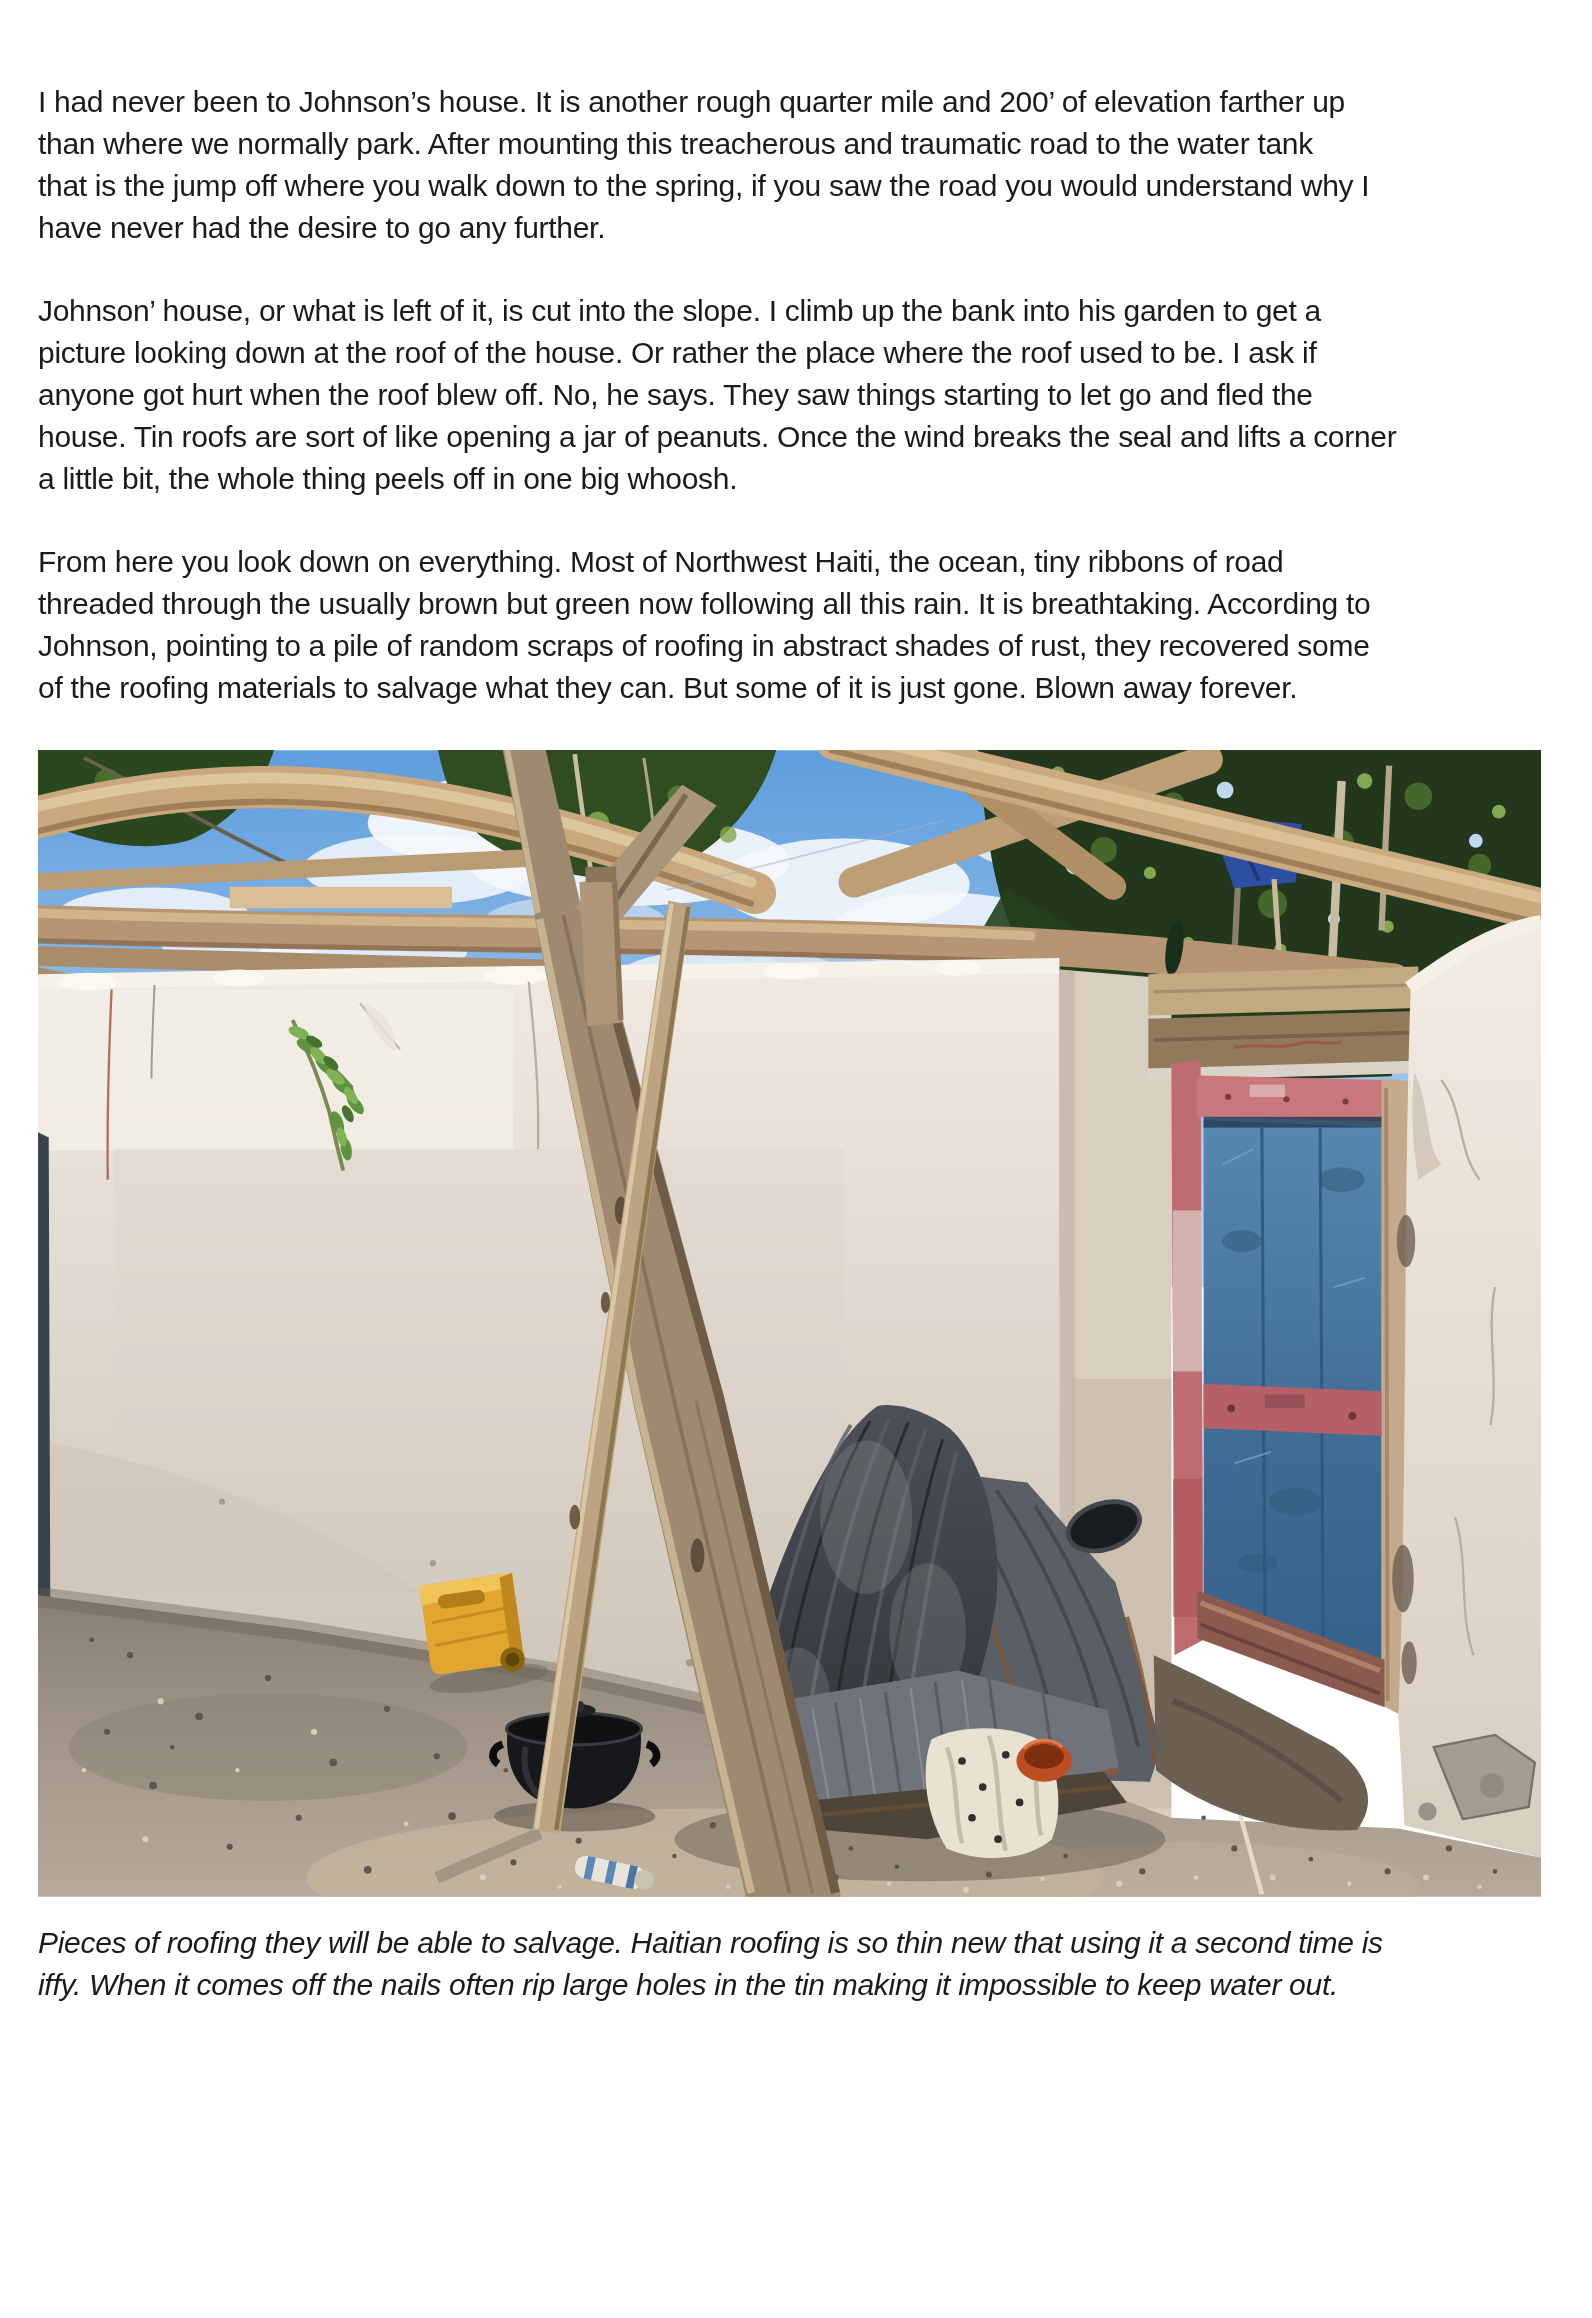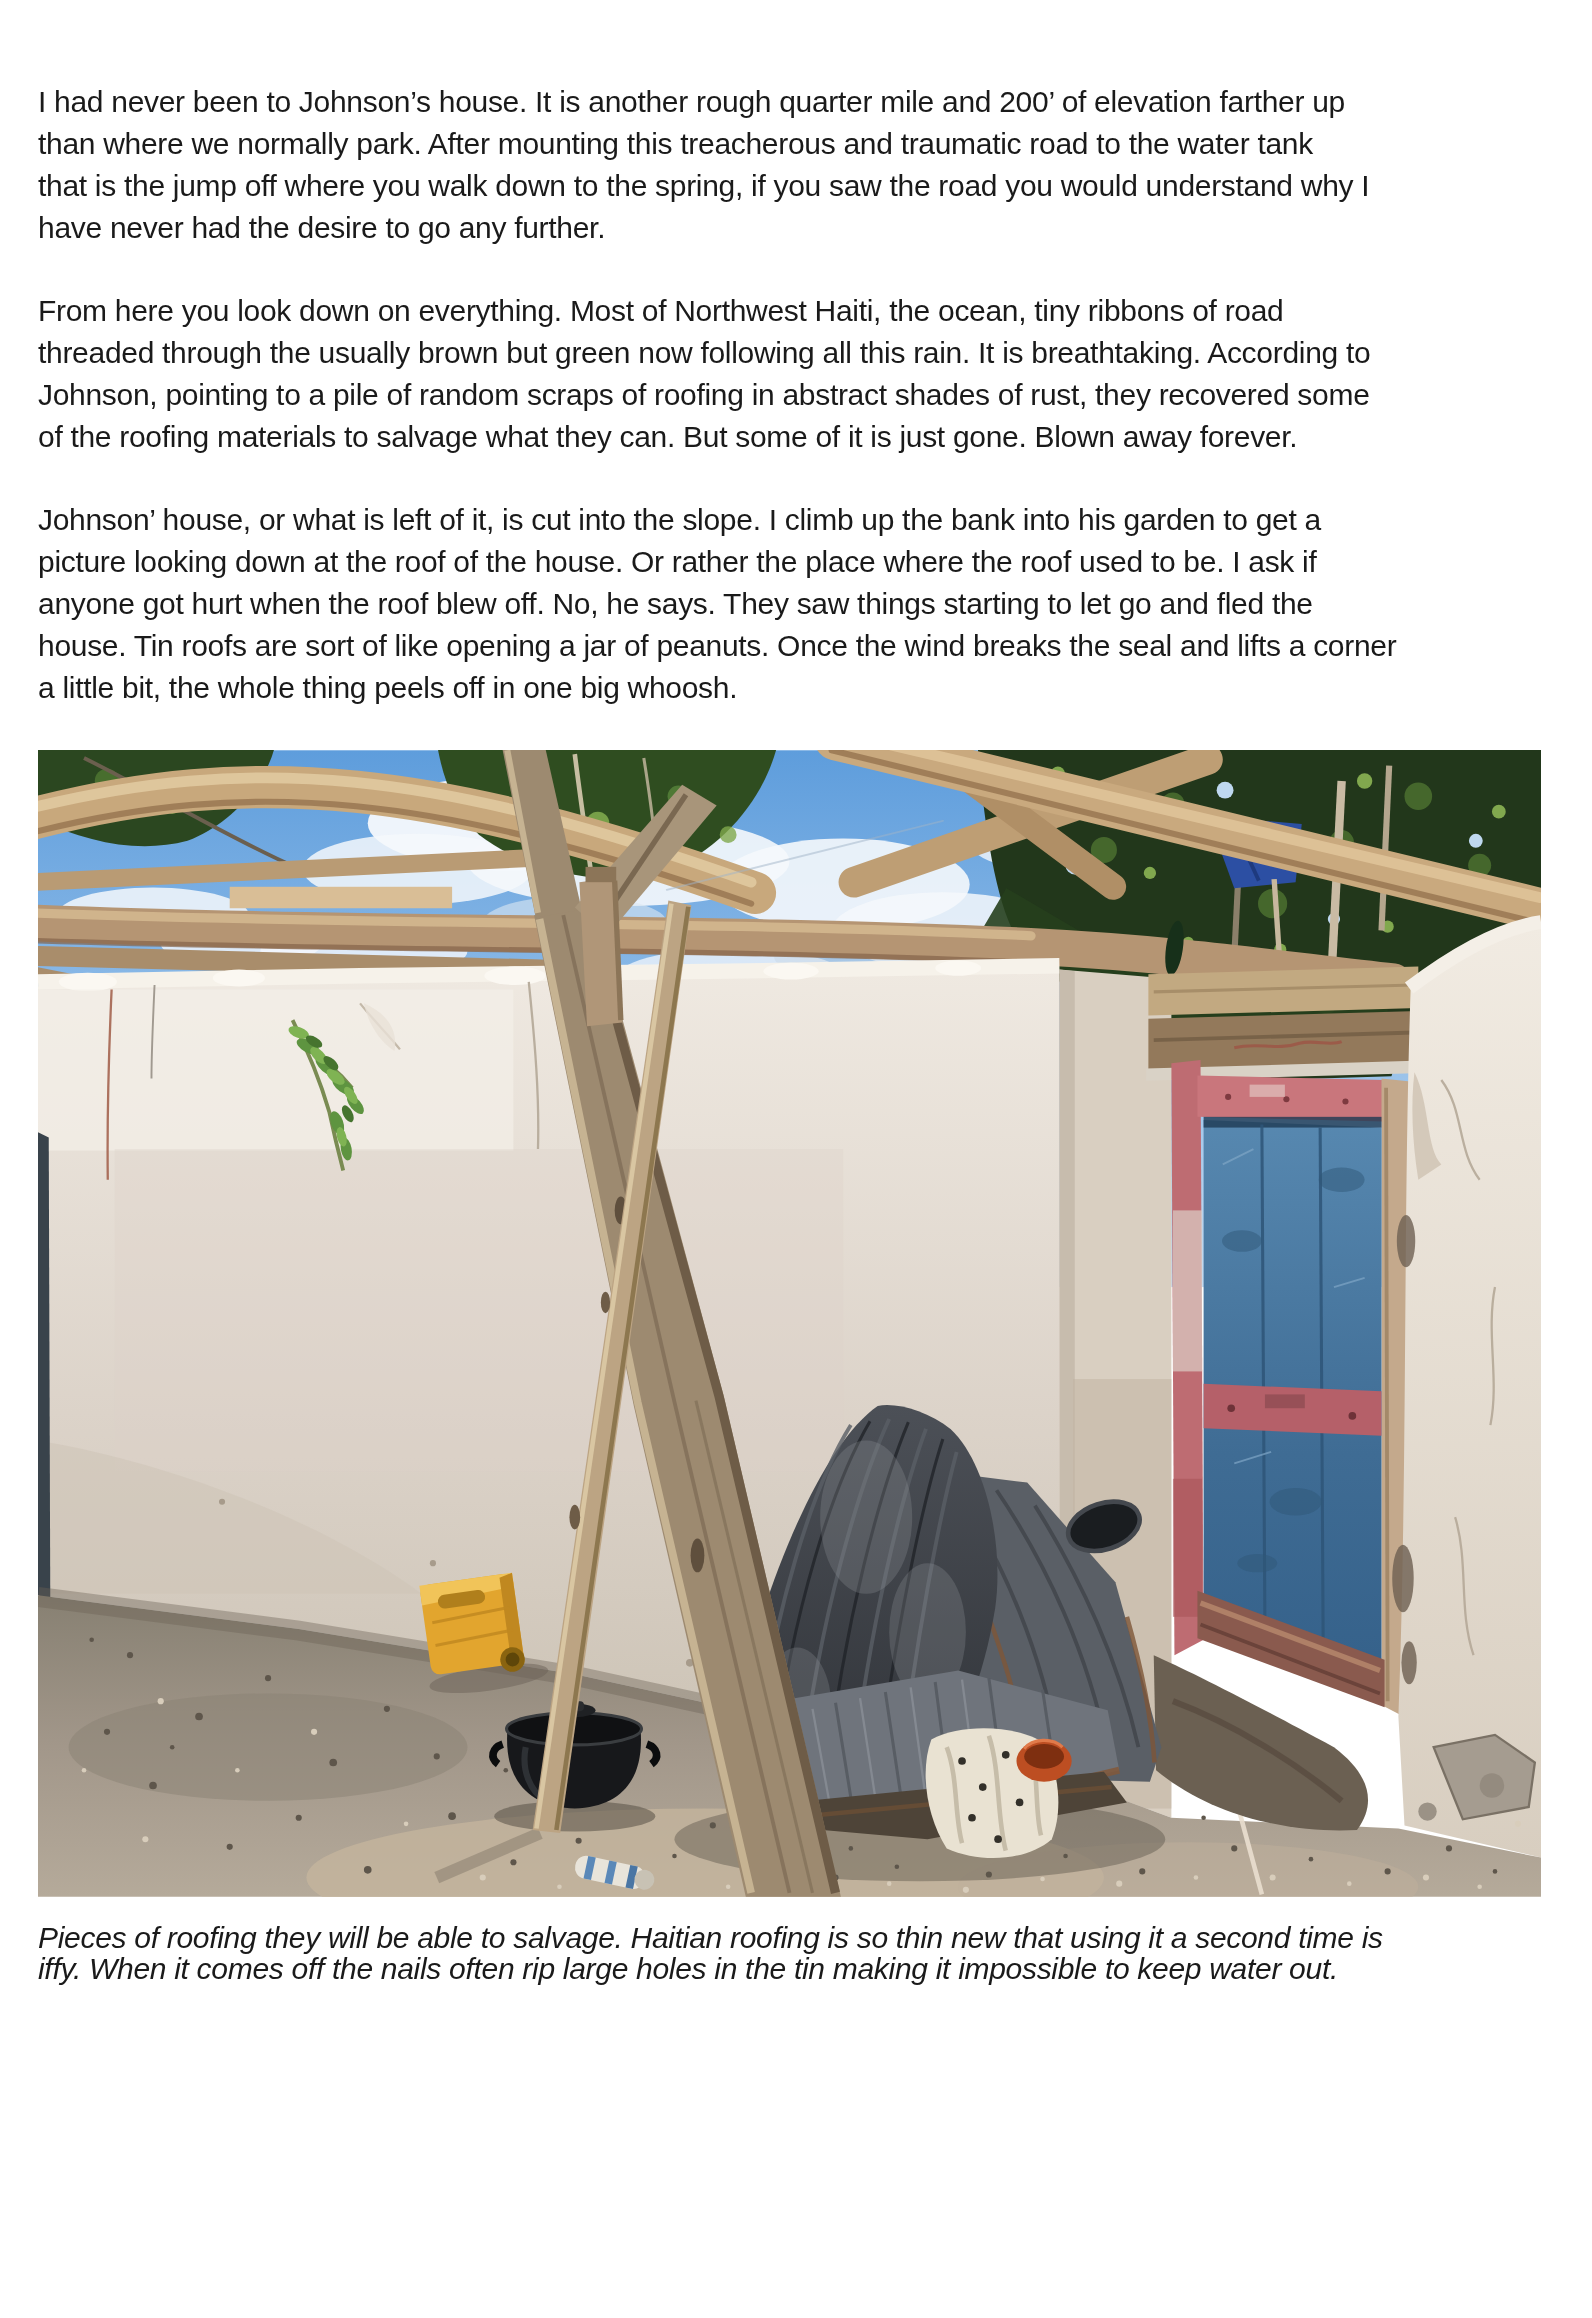--- a/index.html
+++ b/index.html
@@ -20,49 +20,49 @@
     white-space:pre;
   }
   figure.photo{
     margin:24.5px 0 0 0;
     width:1503px;height:1147px;
     line-height:0;
   }
   p.caption{
     margin:24.5px 0 0 0;
     font-size:30px;
-    line-height:31px;
+    line-height:42px;
     letter-spacing:-0.3px;
     font-style:italic;
     color:#1a1a1a;
     white-space:pre;
   }
   p.closing{
     margin:31px 0 0 0;
   }
 </style>
 </head>
 <body>
 
 <div class="page">
   <div class="content">
 
     <p class="body-text">I had never been to Johnson’s house. It is another rough quarter mile and 200’ of elevation farther up
 than where we normally park. After mounting this treacherous and traumatic road to the water tank
 that is the jump off where you walk down to the spring, if you saw the road you would understand why I
 have never had the desire to go any further.</p>
-    <p class="body-text">From here you look down on everything. Most of Northwest Haiti, the ocean, tiny ribbons of road
-threaded through the usually brown but green now following all this rain. It is breathtaking. According to
-Johnson, pointing to a pile of random scraps of roofing in abstract shades of rust, they recovered some
-of the roofing materials to salvage what they can. But some of it is just gone. Blown away forever.</p>
     <p class="body-text">Johnson’ house, or what is left of it, is cut into the slope. I climb up the bank into his garden to get a
 picture looking down at the roof of the house. Or rather the place where the roof used to be. I ask if
 anyone got hurt when the roof blew off. No, he says. They saw things starting to let go and fled the
 house. Tin roofs are sort of like opening a jar of peanuts. Once the wind breaks the seal and lifts a corner
 a little bit, the whole thing peels off in one big whoosh.</p>
+    <p class="body-text">From here you look down on everything. Most of Northwest Haiti, the ocean, tiny ribbons of road
+threaded through the usually brown but green now following all this rain. It is breathtaking. According to
+Johnson, pointing to a pile of random scraps of roofing in abstract shades of rust, they recovered some
+of the roofing materials to salvage what they can. But some of it is just gone. Blown away forever.</p>
 
     <figure class="photo">
       <svg width="1503" height="1147" viewBox="0 0 1960 1495" xmlns="http://www.w3.org/2000/svg">
         <defs>
           <linearGradient id="skyG" x1="0" y1="0" x2="0" y2="1">
             <stop offset="0" stop-color="#5E9DDC"></stop>
               <stop offset="0.5" stop-color="#8FBCE8"></stop>
               <stop offset="1" stop-color="#C6DCF2"></stop>
           </linearGradient>
           <linearGradient id="wallL" x1="0" y1="0" x2="0" y2="1">

